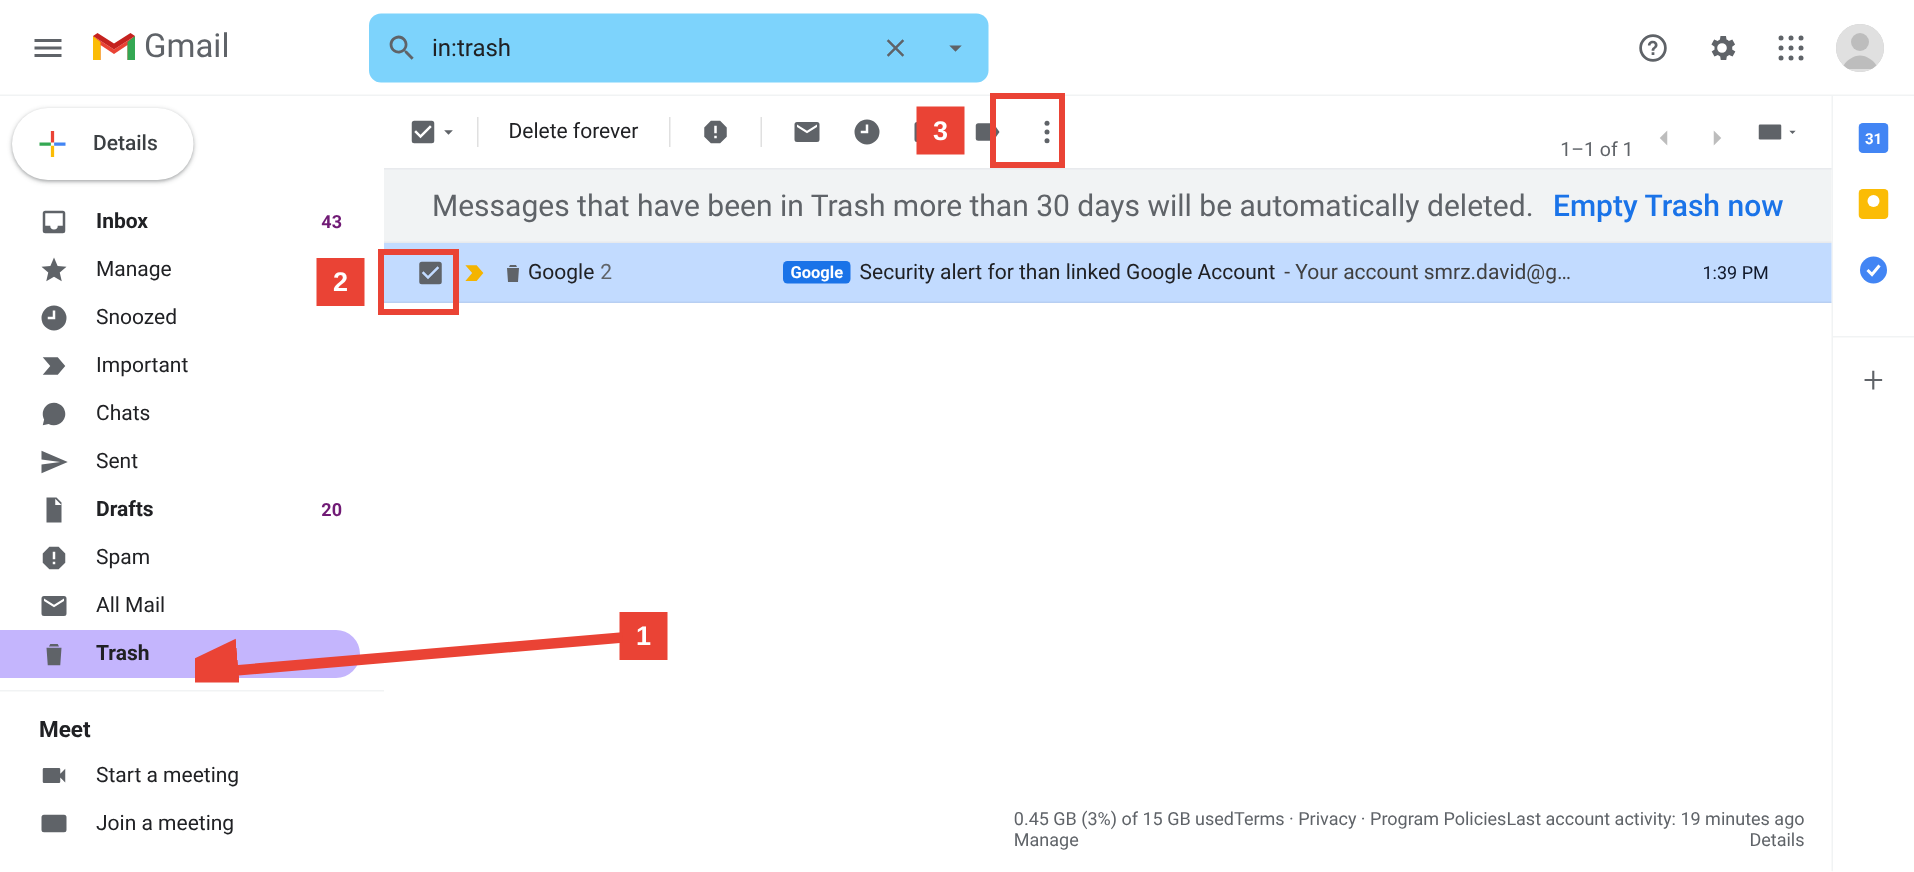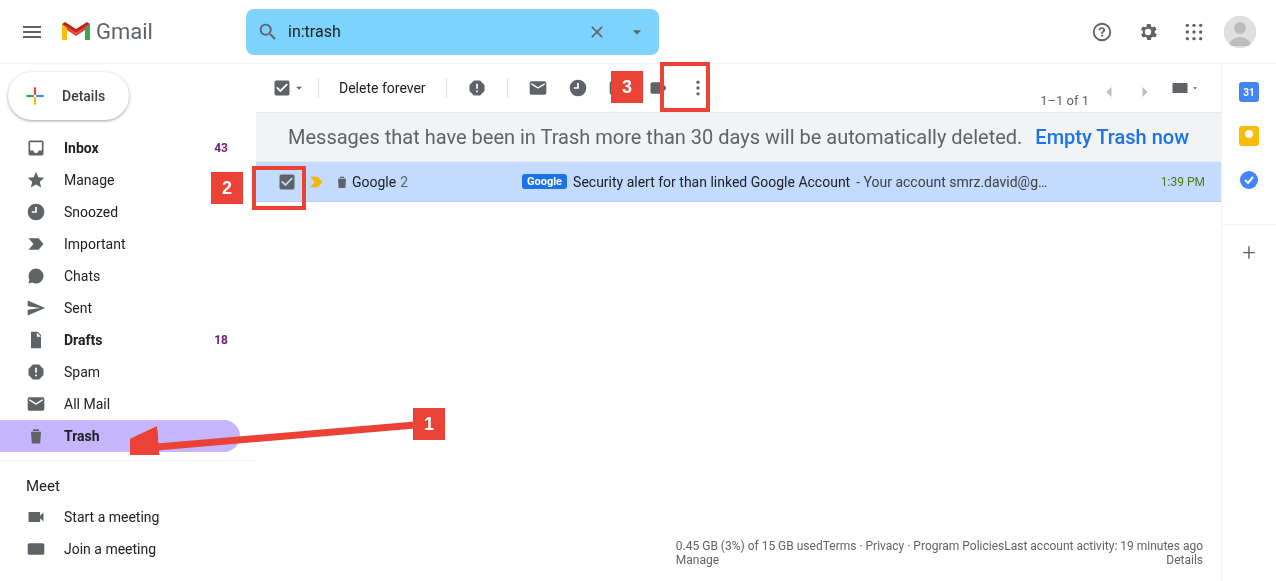--- a/index.html
+++ b/index.html
@@ -21,42 +21,42 @@
   .sidebar{width:256px;padding-top:8px;position:relative}
   .compose{margin:0 0 12px 8px;height:48px;border-radius:24px;box-shadow:0 1px 2px rgba(60,64,67,.3),0 1px 3px 1px rgba(60,64,67,.15);display:inline-flex;align-items:center;padding:0 24px 0 14px;gap:14px;cursor:pointer;background:#fff}
   .compose span{color:#3c4043;font-size:14px;font-weight:500}
   .navitem{height:32px;display:flex;align-items:center;padding:0 12px 0 26px;border-radius:0 16px 16px 0;cursor:pointer;color:#202124;margin-right:16px}
   .navitem .ni-icon{width:20px;height:20px;margin-right:18px;color:#5f6368;display:flex;align-items:center;justify-content:center}
   .navitem .ni-label{flex:1;font-size:14px}
   .navitem .ni-count{font-size:12px;color:#5f6368}
   .navitem.active{background:#c4b5fd;font-weight:700}
   .navitem.bold{font-weight:700}
   .navitem.bold .ni-count{color:#701a75;font-weight:700}
-  .meet-hdr{padding:16px 0 6px 26px;font-weight:400;font-size:15px;border-top:1px solid #f1f3f4;margin-top:8px}
+  .meet-hdr{padding:16px 0 6px 26px;font-weight:700;font-size:15px;border-top:1px solid #f1f3f4;margin-top:8px}
   .main{flex:1;display:flex;flex-direction:column;border-right:1px solid #f1f3f4}
   .toolbar{height:48px;display:flex;align-items:center;padding:0 16px}
   .tbicon{width:40px;height:40px;display:flex;align-items:center;justify-content:center;color:#5f6368;cursor:pointer;border-radius:50%;position:relative}
   .selall{width:36px;display:flex;align-items:center}
   .selall svg{fill:#5f6368}
   .divv{width:1px;height:20px;background:#e0e0e0;margin:0 10px}
   .delforever{color:#202124;font-size:14px;padding:0 10px;cursor:pointer}
   .tbright{margin-left:auto;display:flex;align-items:flex-end;gap:4px;color:#5f6368;font-size:13px}
   .pager{width:32px;height:32px;display:flex;align-items:center;justify-content:center;color:#9e9e9e;cursor:pointer}
   .banner{background:#f1f3f4;border-top:1px solid #e8eaed;border-bottom:1px solid #e8eaed;padding:12px;text-align:center;font-size:20px;color:#5f6368}
   .banner a{color:#1a73e8;text-decoration:none;font-weight:500;cursor:pointer;margin-left:8px}
   .row{height:40px;background:#c2dbff;display:flex;align-items:center;padding:0 16px;border-bottom:1px solid rgba(0,0,0,0.05);cursor:pointer}
   .row .chk{width:30px;display:flex;justify-content:center;position:relative}
   .row .star{width:30px;display:flex;justify-content:center;color:#f4b400}
   .row .trashi{width:20px;display:flex;justify-content:center;color:#5f6368}
   .row .sender{width:170px;display:flex;align-items:center;font-weight:400;color:#202124;gap:4px}
   .row .sender-count{color:#5f6368}
   .row .subj{flex:1;display:flex;align-items:center;gap:6px;overflow:hidden;white-space:nowrap}
   .chip{background:#1a73e8;color:#fff;font-size:11px;font-weight:700;padding:1px 5px;border-radius:3px}
   .row .preview{color:#404040}
-  .row .time{width:70px;text-align:right;font-size:12px;color:#4d7c0f}
+  .row .time{width:70px;font-size:12px;color:#0f172a}
   .footer{margin-top:auto;display:flex;justify-content:flex-end;padding:14px 18px;font-size:12px;color:#5f6368}
   .footer a{color:#5f6368;text-decoration:none;cursor:pointer}
   .rsidebar{width:54px;display:flex;flex-direction:column;align-items:center;padding-top:18px;gap:24px}
   .rsicon{width:20px;height:20px;display:flex;align-items:center;justify-content:center}
   .rplus{color:#5f6368;font-size:24px;font-weight:300;border-top:1px solid #f1f3f4;width:100%;text-align:center;padding-top:14px;margin-top:10px}
   .ann-box{border:4px solid #ea4335;position:absolute;pointer-events:none}
   .ann-num{background:#ea4335;color:#fff;width:32px;height:32px;display:flex;align-items:center;justify-content:center;font-weight:700;font-size:18px;position:absolute;pointer-events:none;font-family:Arial}
   .arrow{position:absolute;pointer-events:none}
 </style>
 </head>
@@ -194,21 +194,21 @@
           </div>
           <div class="ni-label">Sent</div>
         </div>
         <div class="navitem bold">
           <div class="ni-icon">
             <svg width="20" height="20" viewBox="0 0 24 24" fill="#5f6368">
               <path d="M6 2h8l4 4v16H6zM13 3v5h5"></path>
             </svg>
           </div>
           <div class="ni-label">Drafts</div>
-          <div class="ni-count">18</div>
+          <div class="ni-count">20</div>
         </div>
         <div class="navitem">
           <div class="ni-icon">
             <svg width="20" height="20" viewBox="0 0 24 24" fill="#5f6368">
               <path d="M15.7 3H8.3L3 8.3v7.4L8.3 21h7.4L21 15.7V8.3zM13 17h-2v-2h2zm0-4h-2V7h2z"></path>
             </svg>
           </div>
           <div class="ni-label">Spam</div>
         </div>
         <div class="navitem">

